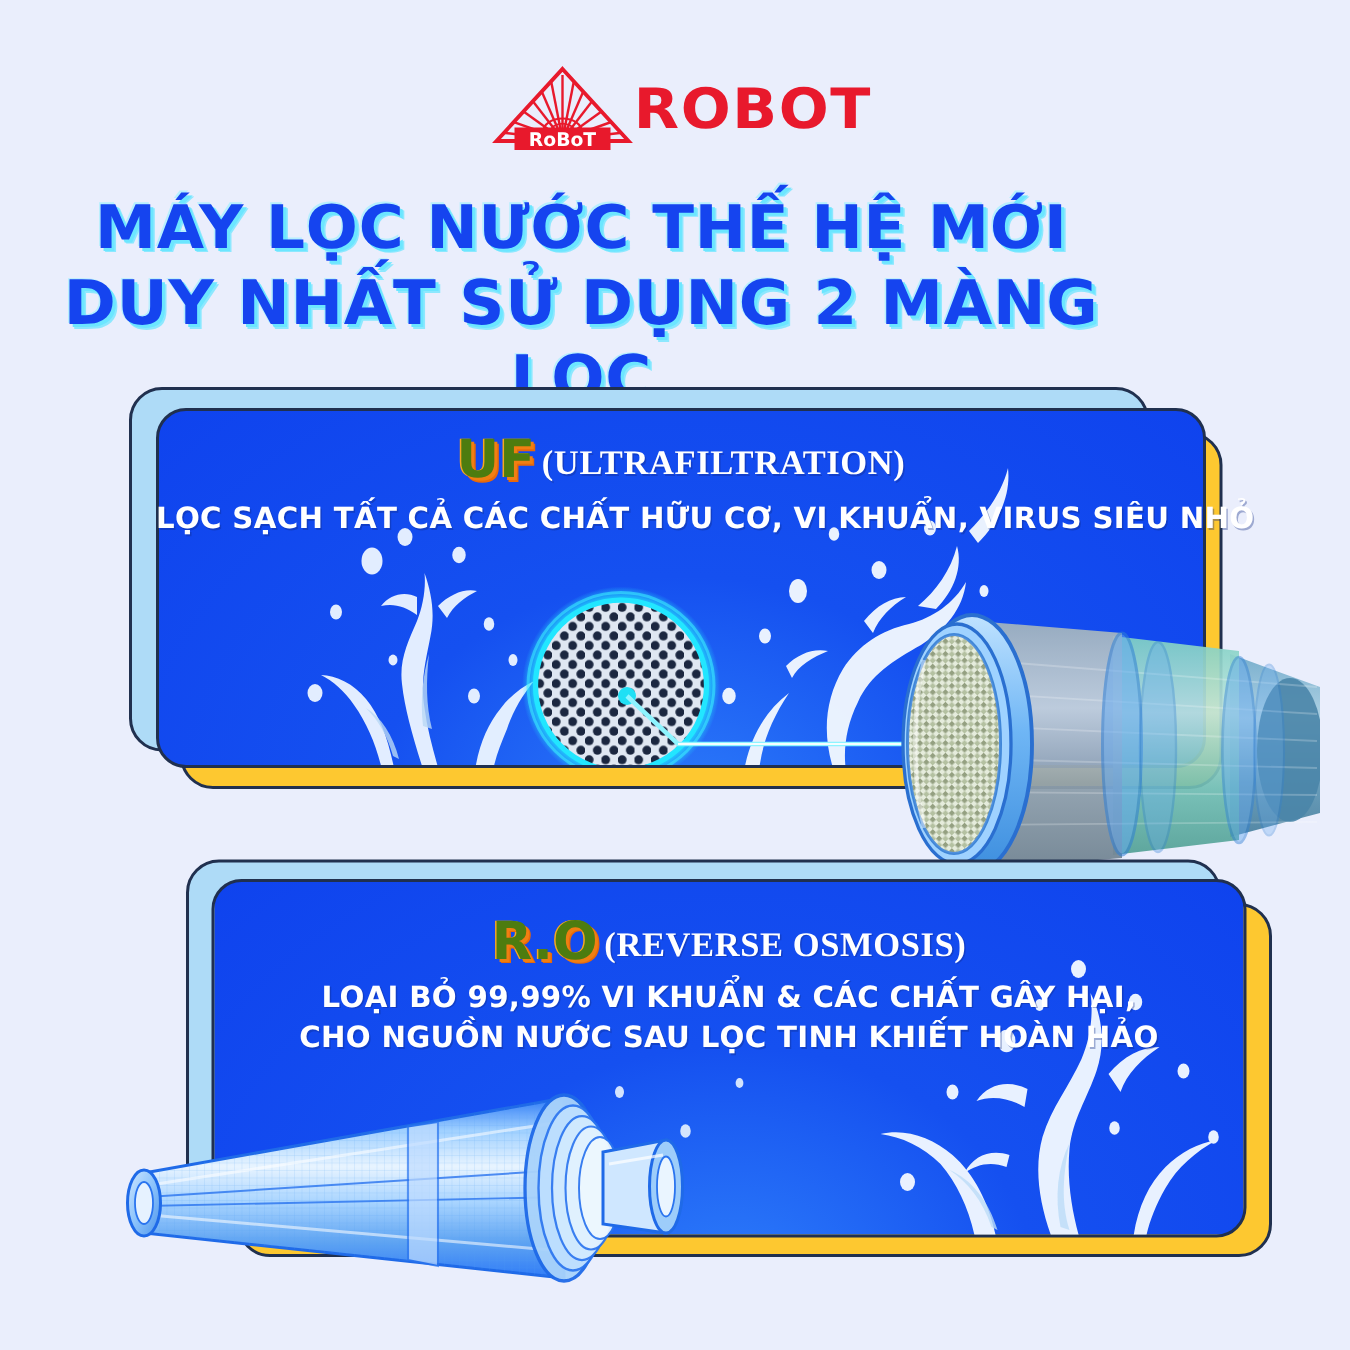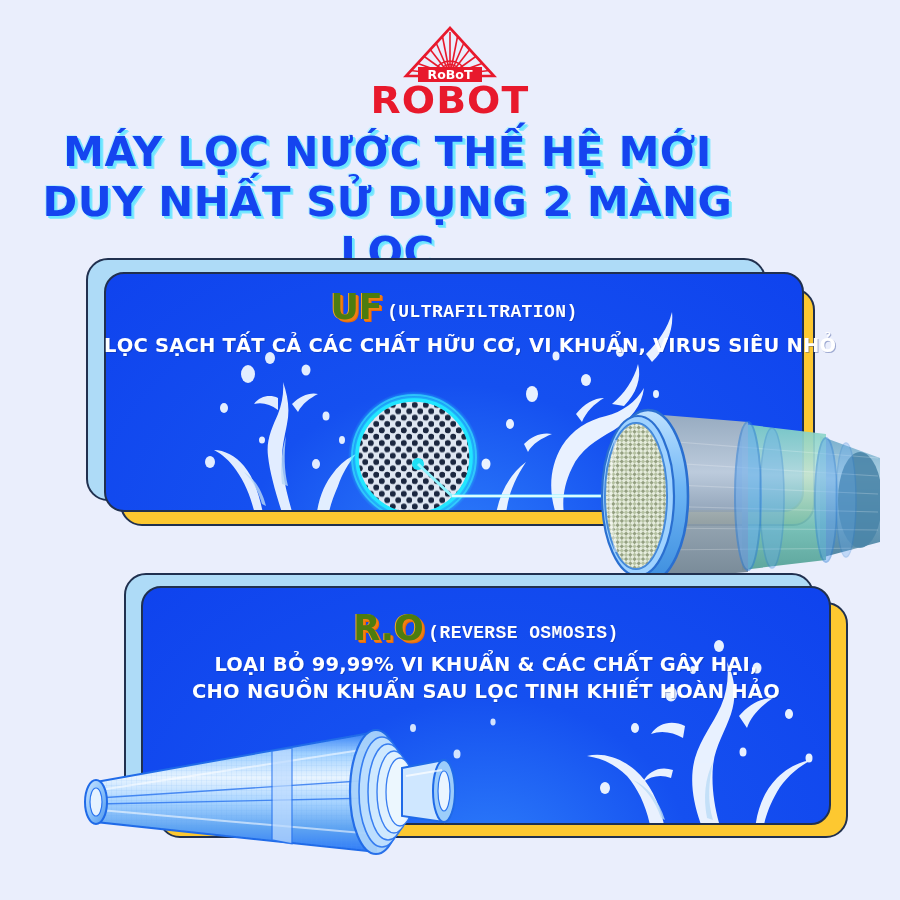--- a/index.html
+++ b/index.html
@@ -20,23 +20,23 @@
     overflow: hidden;
   }
 
   
   #logo-block {
     position: absolute;
     left: 0; top: 26px;
     width: 900px;
     height: 92px;
     display: flex;
-    flex-direction: column;
+    flex-direction: row;
     align-items: center;
-    justify-content: space-between;
+    justify-content: center;
   }
   #logo-mark {
     position: relative;
     width: 104px;
     height: 58px;
     margin-bottom: -2px;
   }
   #logo-mark svg { display: block; }
   #logo-wordmark {
     position: relative;
@@ -108,23 +108,23 @@
     font-size: 35px;
     color: #4d7c0f;
     letter-spacing: 0px;
     text-shadow:
       2px 2px 0 #f07f12,
       3px 3px 0 #e8690a,
       -1px 0 0 #f5a623;
     vertical-align: -2px;
   }
   .full {
-    font-family: Liberation Mono, monospace;
+    font-family: Liberation Serif, serif;
     font-weight: 700;
-    font-size: 18px;
+    font-size: 23px;
     color: #ffffff;
     letter-spacing: 0.4px;
     text-shadow: 1px 1px 0 rgba(20,40,130,.35);
   }
   .card-sub {
     position: absolute;
     left: 0; width: 100%;
     text-align: center;
     font-family: "DejaVu Sans", sans-serif;
     font-weight: 700;
@@ -386,21 +386,21 @@
         </g>
       </svg>
     </div>
 
     <div class="card-title" style="left:105px; top:608px; width:690px;">
       <span class="abbr">R.O</span>
       <span class="full">(REVERSE OSMOSIS)</span>
     </div>
     <div class="card-sub" style="left:105px; top:652px; width:690px;text-align:center;">
       <div>LOẠI BỎ 99,99% VI KHUẨN &amp; CÁC CHẤT GÂY HẠI,</div>
-      <div>CHO NGUỒN KHUẨN SAU LỌC TINH KHIẾT HOÀN HẢO</div>
+      <div>CHO NGUỒN NƯỚC SAU LỌC TINH KHIẾT HOÀN HẢO</div>
     </div>
 
     <svg class="art" style="left:40px; top:710px;" width="400" height="180" viewBox="0 0 400 180">
       <defs>
         <linearGradient id="rogradBody" x1="0" y1="0" x2="0" y2="1">
           <stop offset="0%" stop-color="#2f7bf7"></stop>
           <stop offset="18%" stop-color="#9fd0ff"></stop>
           <stop offset="38%" stop-color="#e8f4ff"></stop>
           <stop offset="58%" stop-color="#a8d4ff"></stop>
           <stop offset="80%" stop-color="#5fa4f2"></stop>

